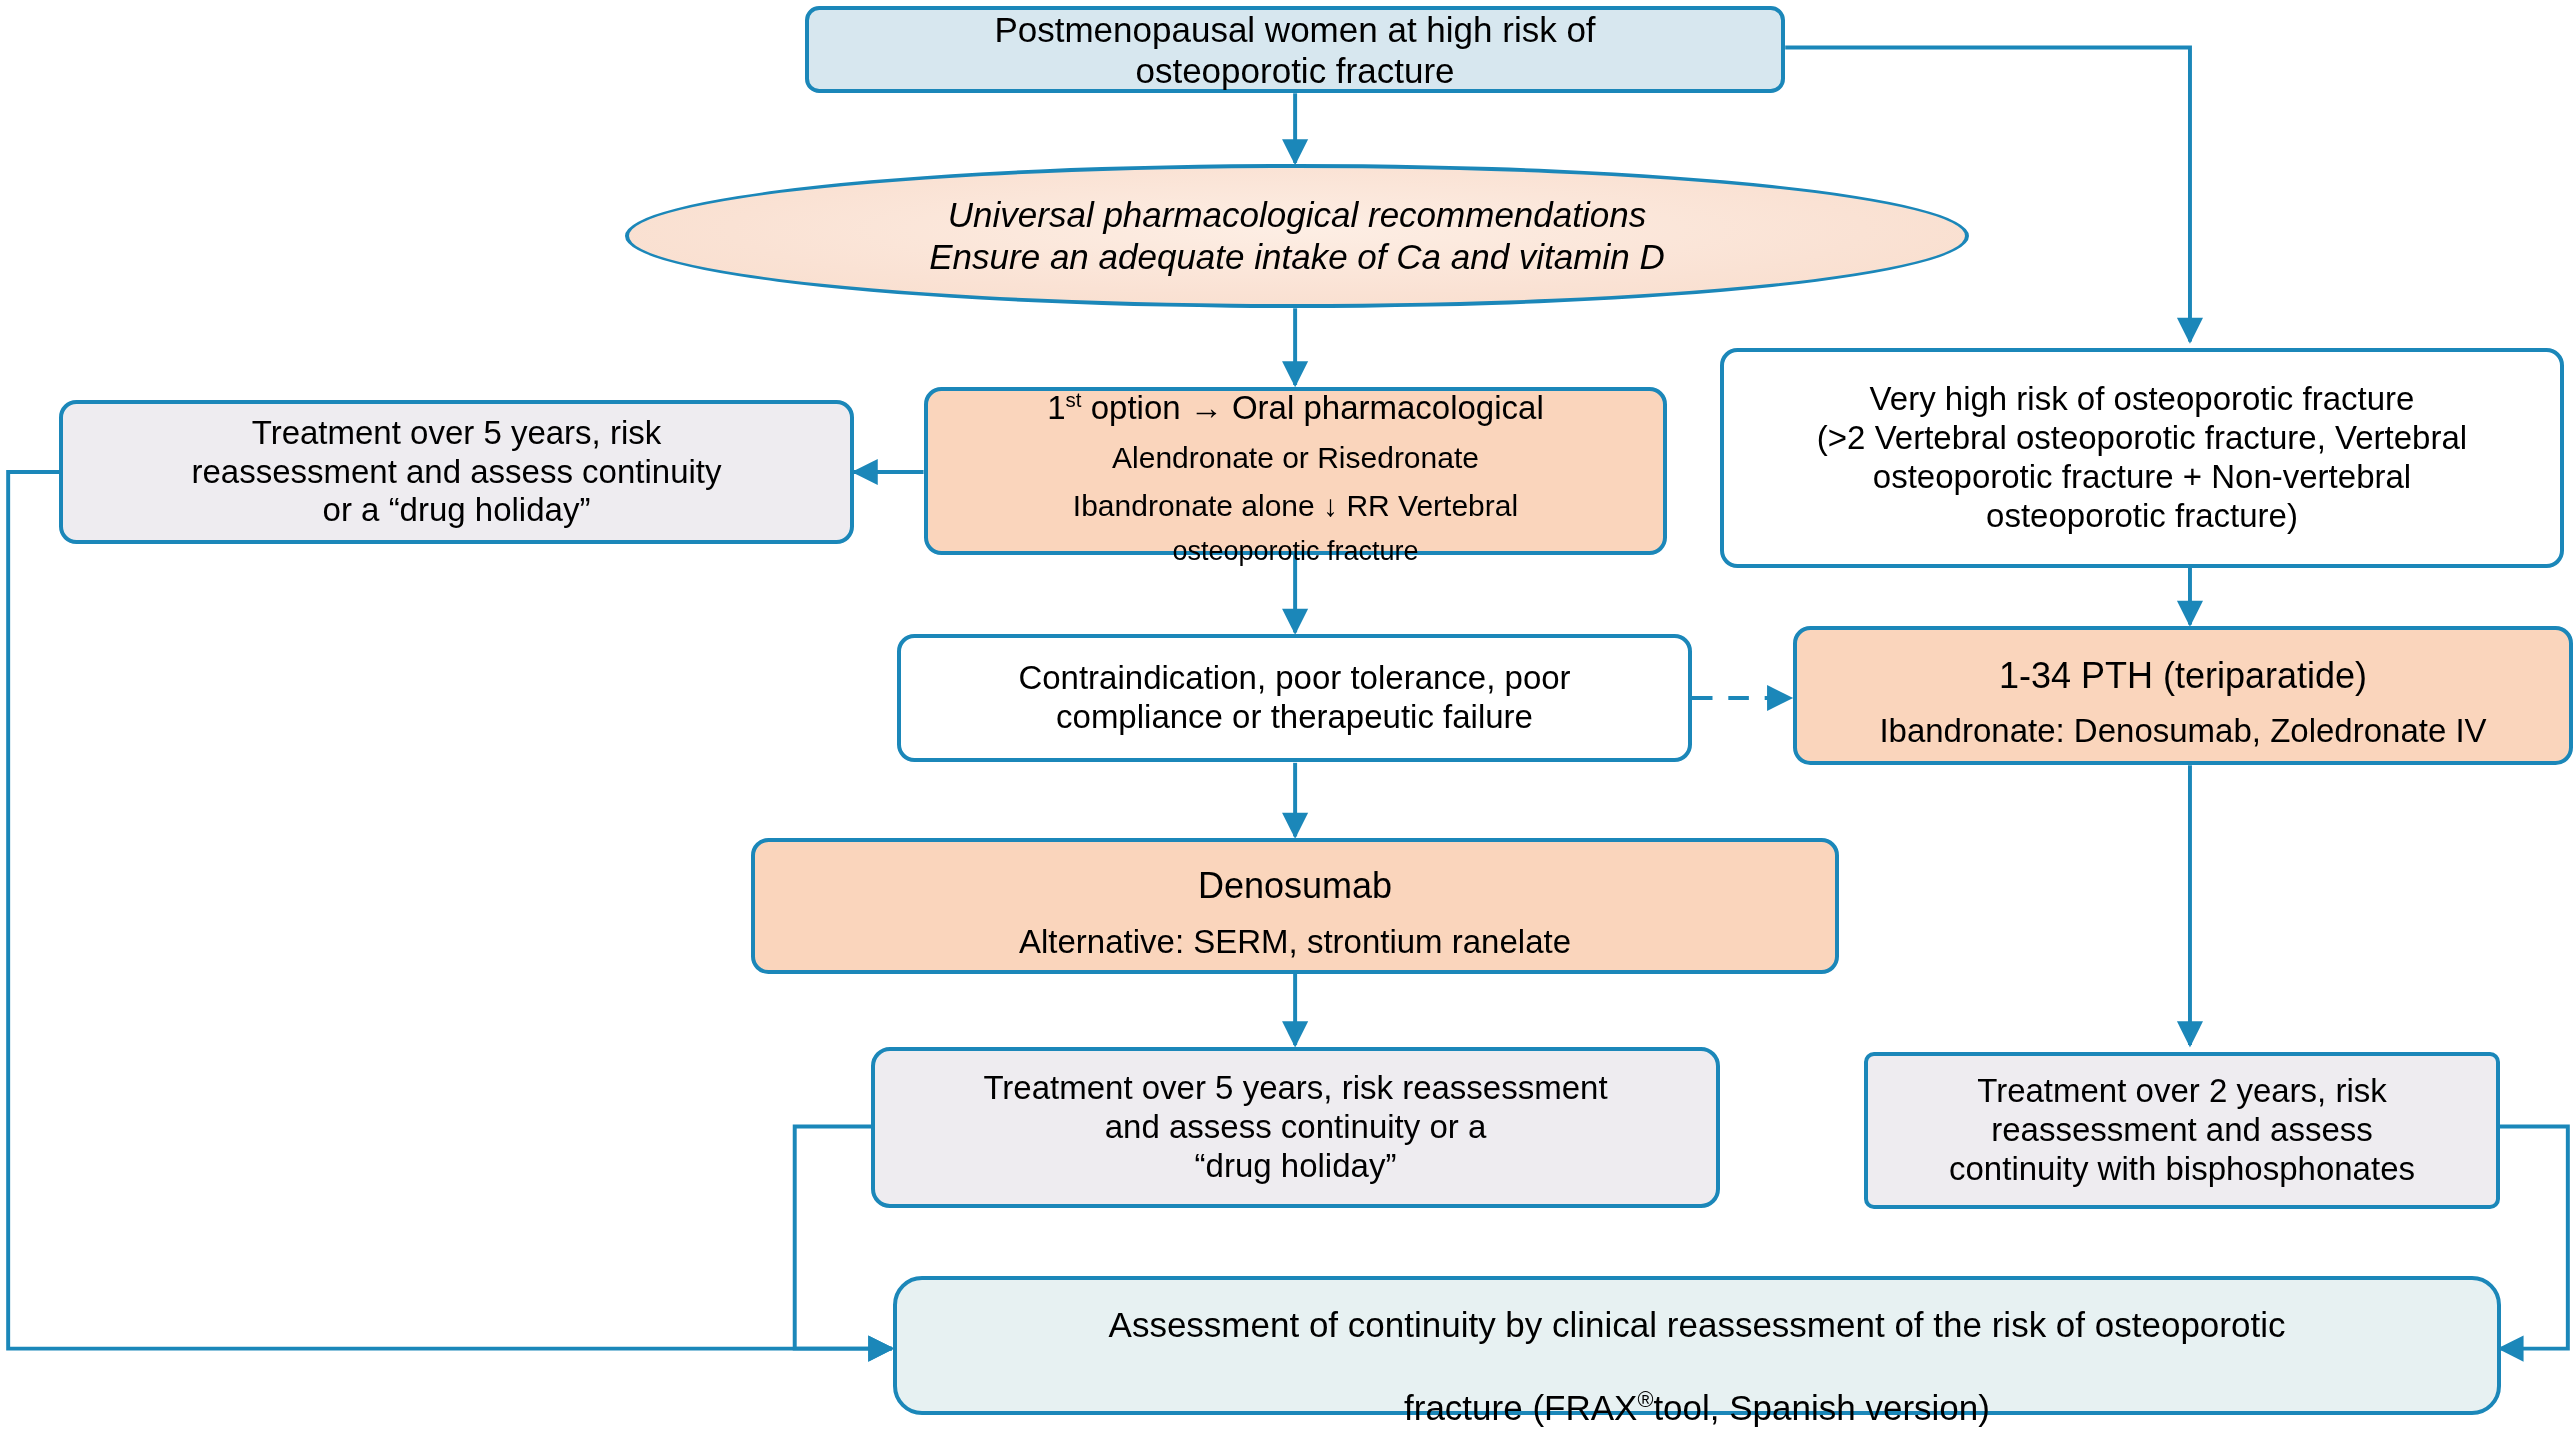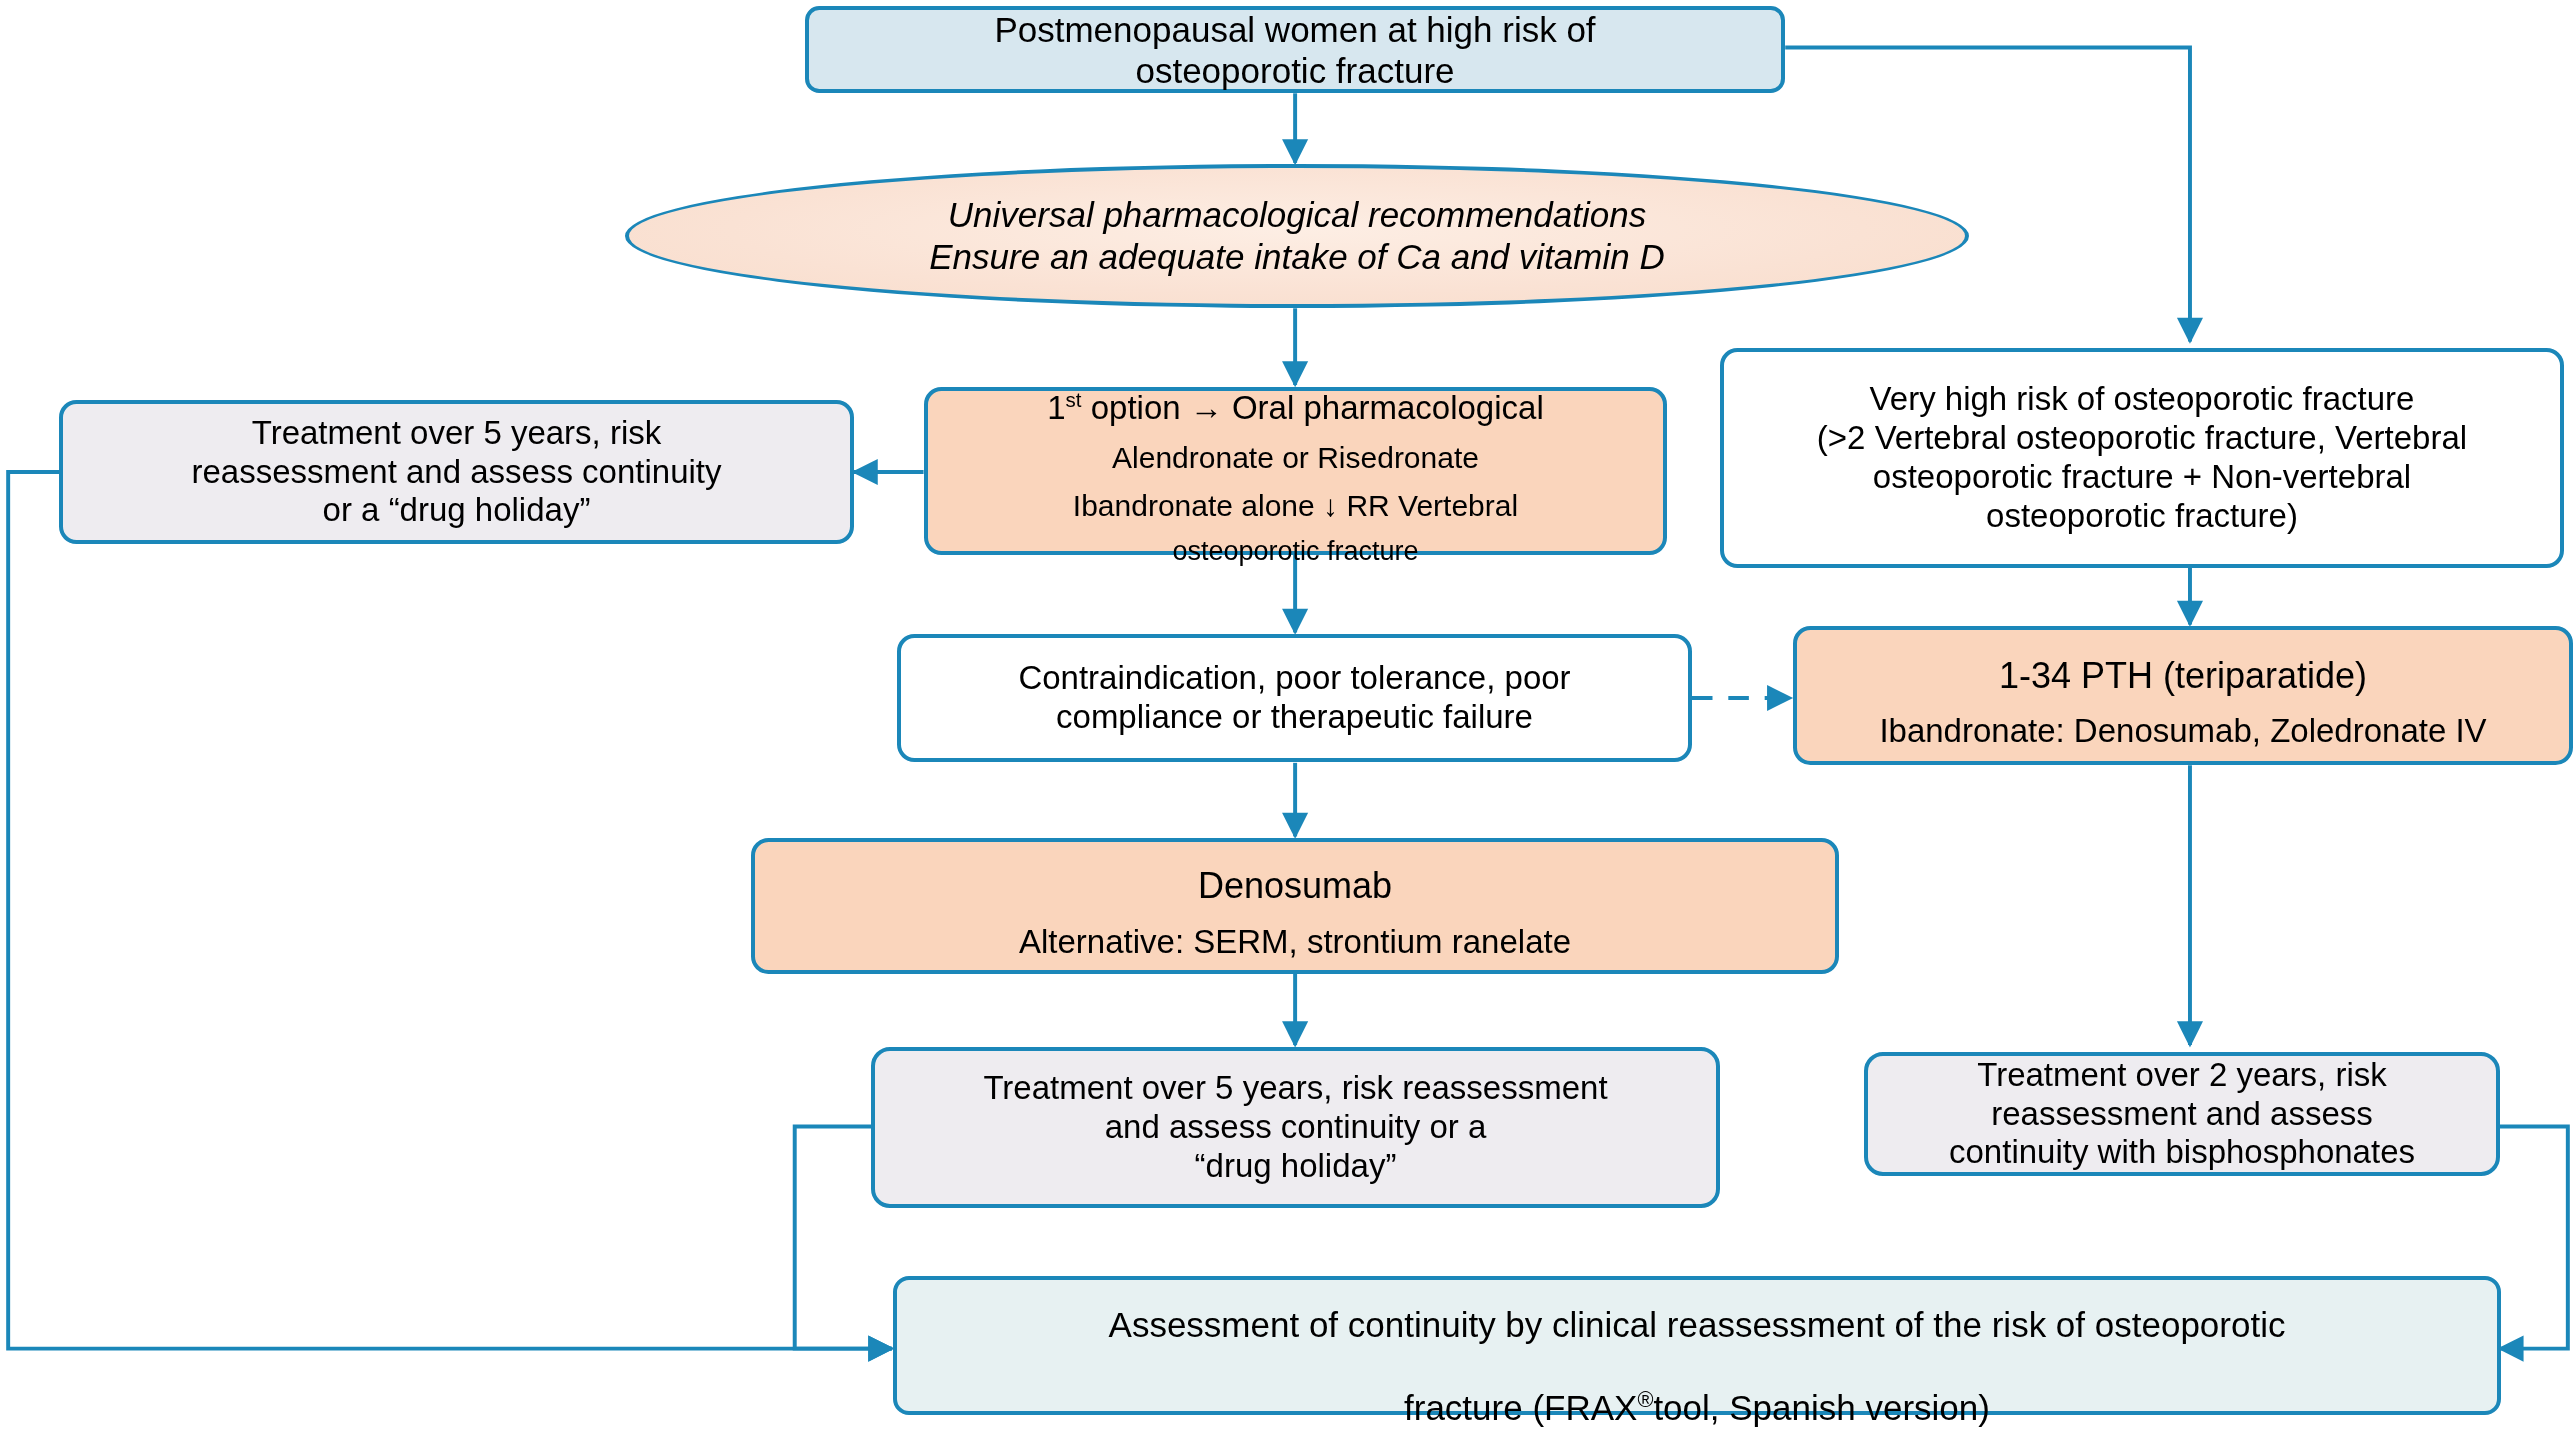--- a/index.html
+++ b/index.html
@@ -172,27 +172,27 @@
       <span class="fs-42">Alternative: SERM, strontium ranelate</span>
     </span>
   </div>
 
   <div class="node fill-gray fs-42" style="left:871px; top:1047px; width:849px; height:161px; border-radius:19px;">
     <span class="txt">Treatment over 5 years, risk reassessment
 and assess continuity or a
 “drug holiday”</span>
   </div>
 
-  <div class="node fill-gray fs-42" style="left:1864px; top:1052px; width:636px; height:124px; border-radius:19px;">
+  <div class="node fill-gray fs-42" style="left:1864px; top:1052px; width:636px; height:157px; border-radius:10px;">
     <span class="txt">Treatment over 2 years, risk
 reassessment and assess
 continuity with bisphosphonates</span>
   </div>
 
-  <div class="node fill-teal fs-44" style="left:893px; top:1276px; width:1608px; height:139px; border-radius:16px;">
+  <div class="node fill-teal fs-44" style="left:893px; top:1276px; width:1608px; height:139px; border-radius:29px;">
     <span class="txt">
       <span>Assessment of continuity by clinical reassessment of the risk of osteoporotic</span><br>
       <span><span>fracture (FRAX</span><sup>®</sup><span>tool, Spanish version)</span></span>
     </span>
   </div>
 
 </div>
 
 
 </body></html>

